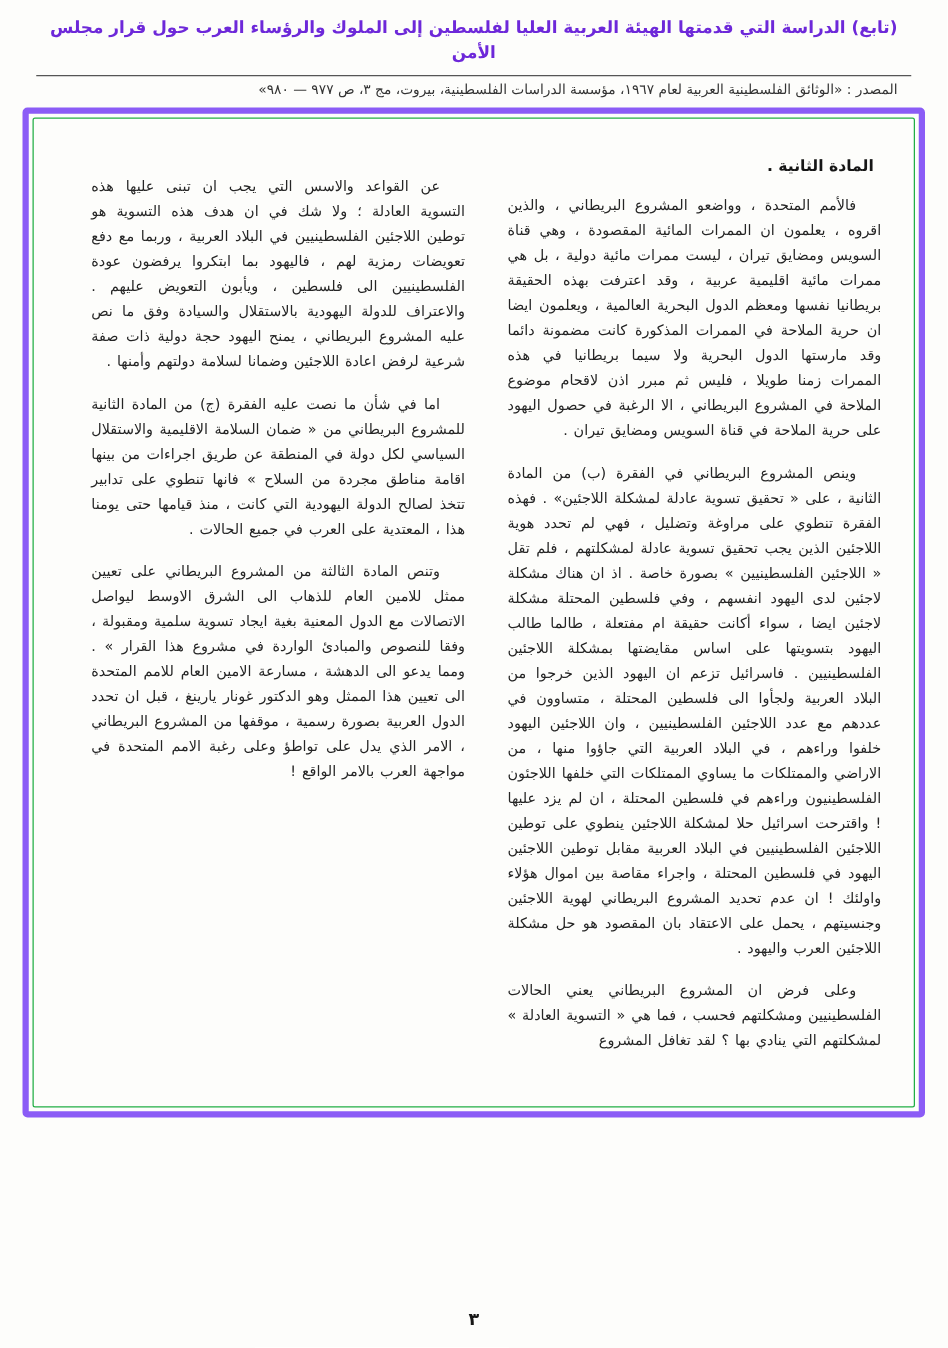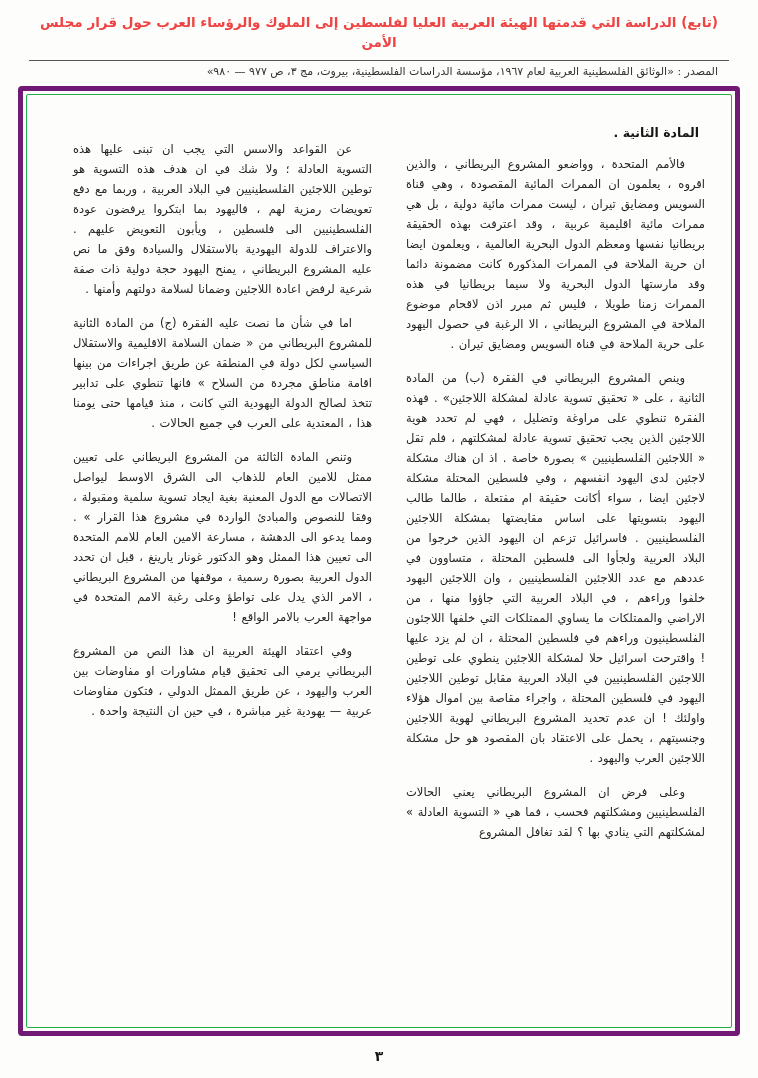--- a/index.html
+++ b/index.html
@@ -20,43 +20,43 @@
     box-sizing: border-box;
     overflow: hidden;
   }
   .header {
     padding-top: 12px;
     text-align: center;
   }
   .header-title {
     font-size: 13.5px;
     font-weight: bold;
-    color: #ef4444;
+    color: #6d28d9;
     line-height: 1.5;
     padding: 0 30px;
   }
   .header-rule {
     width: 700px;
     margin: 6px auto 4px auto;
     border-bottom: 1px solid #555;
     height: 1px;
   }
   .source-line {
     font-size: 11px;
     color: #333;
     text-align: right;
     padding: 0 40px 6px 40px;
   }
   .content-frame {
     position: absolute;
     top: 86px;
     right: 18px;
     width: 722px;
-    height: 950px;
-    border: 5px solid #701a75;
+    height: 808px;
+    border: 5px solid #8b5cf6;
     border-radius: 4px;
     box-sizing: border-box;
     padding: 3px;
     background: #fdfdfb;
   }
   .content-frame-inner {
     width: 100%;
     height: 100%;
     border: 1px solid #22ae45;
     border-radius: 2px;
@@ -123,21 +123,20 @@
           <div class="section-heading">المادة الثانية .</div>
           <p>فالأمم المتحدة ، وواضعو المشروع البريطاني ، والذين اقروه ، يعلمون ان الممرات المائية المقصودة ، وهي قناة السويس ومضايق تيران ، ليست ممرات مائية دولية ، بل هي ممرات مائية اقليمية عربية ، وقد اعترفت بهذه الحقيقة بريطانيا نفسها ومعظم الدول البحرية العالمية ، ويعلمون ايضا ان حرية الملاحة في الممرات المذكورة كانت مضمونة دائما وقد مارستها الدول البحرية ولا سيما بريطانيا في هذه الممرات زمنا طويلا ، فليس ثم مبرر اذن لاقحام موضوع الملاحة في المشروع البريطاني ، الا الرغبة في حصول اليهود على حرية الملاحة في قناة السويس ومضايق تيران .</p>
           <p>وينص المشروع البريطاني في الفقرة (ب) من المادة الثانية ، على « تحقيق تسوية عادلة لمشكلة اللاجئين» . فهذه الفقرة تنطوي على مراوغة وتضليل ، فهي لم تحدد هوية اللاجئين الذين يجب تحقيق تسوية عادلة لمشكلتهم ، فلم تقل « اللاجئين الفلسطينيين » بصورة خاصة . اذ ان هناك مشكلة لاجئين لدى اليهود انفسهم ، وفي فلسطين المحتلة مشكلة لاجئين ايضا ، سواء أكانت حقيقة ام مفتعلة ، طالما طالب اليهود بتسويتها على اساس مقايضتها بمشكلة اللاجئين الفلسطينيين . فاسرائيل تزعم ان اليهود الذين خرجوا من البلاد العربية ولجأوا الى فلسطين المحتلة ، متساوون في عددهم مع عدد اللاجئين الفلسطينيين ، وان اللاجئين اليهود خلفوا وراءهم ، في البلاد العربية التي جاؤوا منها ، من الاراضي والممتلكات ما يساوي الممتلكات التي خلفها اللاجئون الفلسطينيون وراءهم في فلسطين المحتلة ، ان لم يزد عليها ! واقترحت اسرائيل حلا لمشكلة اللاجئين ينطوي على توطين اللاجئين الفلسطينيين في البلاد العربية مقابل توطين اللاجئين اليهود في فلسطين المحتلة ، واجراء مقاصة بين اموال هؤلاء واولئك ! ان عدم تحديد المشروع البريطاني لهوية اللاجئين وجنسيتهم ، يحمل على الاعتقاد بان المقصود هو حل مشكلة اللاجئين العرب واليهود .</p>
           <p>وعلى فرض ان المشروع البريطاني يعني الحالات الفلسطينيين ومشكلتهم فحسب ، فما هي « التسوية العادلة » لمشكلتهم التي ينادي بها ؟ لقد تغافل المشروع</p>
         </div>
 
         <div class="column left-column">
           <p>عن القواعد والاسس التي يجب ان تبنى عليها هذه التسوية العادلة ؛ ولا شك في ان هدف هذه التسوية هو توطين اللاجئين الفلسطينيين في البلاد العربية ، وربما مع دفع تعويضات رمزية لهم ، فاليهود بما ابتكروا يرفضون عودة الفلسطينيين الى فلسطين ، ويأبون التعويض عليهم . والاعتراف للدولة اليهودية بالاستقلال والسيادة وفق ما نص عليه المشروع البريطاني ، يمنح اليهود حجة دولية ذات صفة شرعية لرفض اعادة اللاجئين وضمانا لسلامة دولتهم وأمنها .</p>
           <p>اما في شأن ما نصت عليه الفقرة (ج) من المادة الثانية للمشروع البريطاني من « ضمان السلامة الاقليمية والاستقلال السياسي لكل دولة في المنطقة عن طريق اجراءات من بينها اقامة مناطق مجردة من السلاح » فانها تنطوي على تدابير تتخذ لصالح الدولة اليهودية التي كانت ، منذ قيامها حتى يومنا هذا ، المعتدية على العرب في جميع الحالات .</p>
           <p>وتنص المادة الثالثة من المشروع البريطاني على تعيين ممثل للامين العام للذهاب الى الشرق الاوسط ليواصل الاتصالات مع الدول المعنية بغية ايجاد تسوية سلمية ومقبولة ، وفقا للنصوص والمبادئ الواردة في مشروع هذا القرار » . ومما يدعو الى الدهشة ، مسارعة الامين العام للامم المتحدة الى تعيين هذا الممثل وهو الدكتور غونار يارينغ ، قبل ان تحدد الدول العربية بصورة رسمية ، موقفها من المشروع البريطاني ، الامر الذي يدل على تواطؤ وعلى رغبة الامم المتحدة في مواجهة العرب بالامر الواقع !</p>
-          <p>وفي اعتقاد الهيئة العربية ان هذا النص من المشروع البريطاني يرمي الى تحقيق قيام مشاورات او مفاوضات بين العرب واليهود ، عن طريق الممثل الدولي ، فتكون مفاوضات عربية — يهودية غير مباشرة ، في حين ان النتيجة واحدة .</p>
         </div>
 
       </div>
     </div>
   </div>
 
   <div class="page-number">٣</div>
 
 </div>
 

